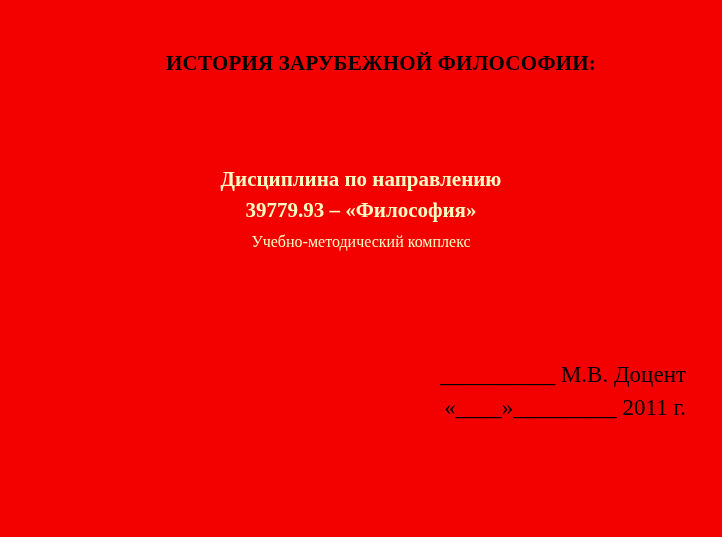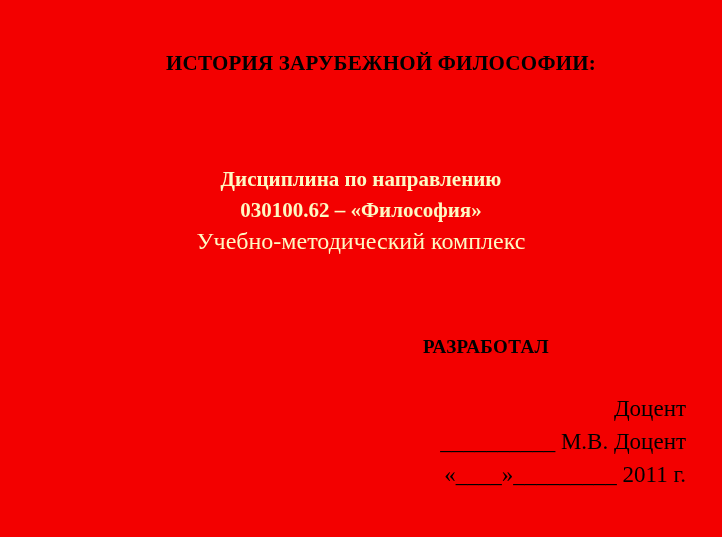--- a/index.html
+++ b/index.html
@@ -48,21 +48,21 @@
     line-height: 31px;
   }
   .sub-bold {
     display: block;
     font-weight: bold;
     font-size: 21px;
   }
   .sub-plain {
     display: block;
     font-weight: normal;
-    font-size: 24px;
+    font-size: 16px;
   }
   .author-block {
     position: absolute;
     top: 330px;
     left: 0;
     width: 722px;
     color: #000000;
     font-size: 21px;
     line-height: 34px;
   }
@@ -89,26 +89,24 @@
 <body>
 
 <div class="slide">
 
   <div class="title-block">
     <span class="title-line">ИСТОРИЯ ЗАРУБЕЖНОЙ ФИЛОСОФИИ:</span>
   </div>
 
   <div class="subtitle-block">
     <span class="sub-bold">Дисциплина по направлению</span>
-    <span class="sub-bold">030100.62 – «Философия»</span>
+    <span class="sub-bold">39779.93 – «Философия»</span>
     <span class="sub-plain">Учебно-методический комплекс</span>
   </div>
 
   <div class="author-block">
-    <div class="developed-row">РАЗРАБОТАЛ</div>
     <div class="sign-rows">
-      <span class="sign-line">Доцент</span>
       <span class="sign-line">__________ М.В. Доцент</span>
       <span class="sign-line">«____»_________ 2011 г.</span>
     </div>
   </div>
 
 </div>
 
 </body></html>

